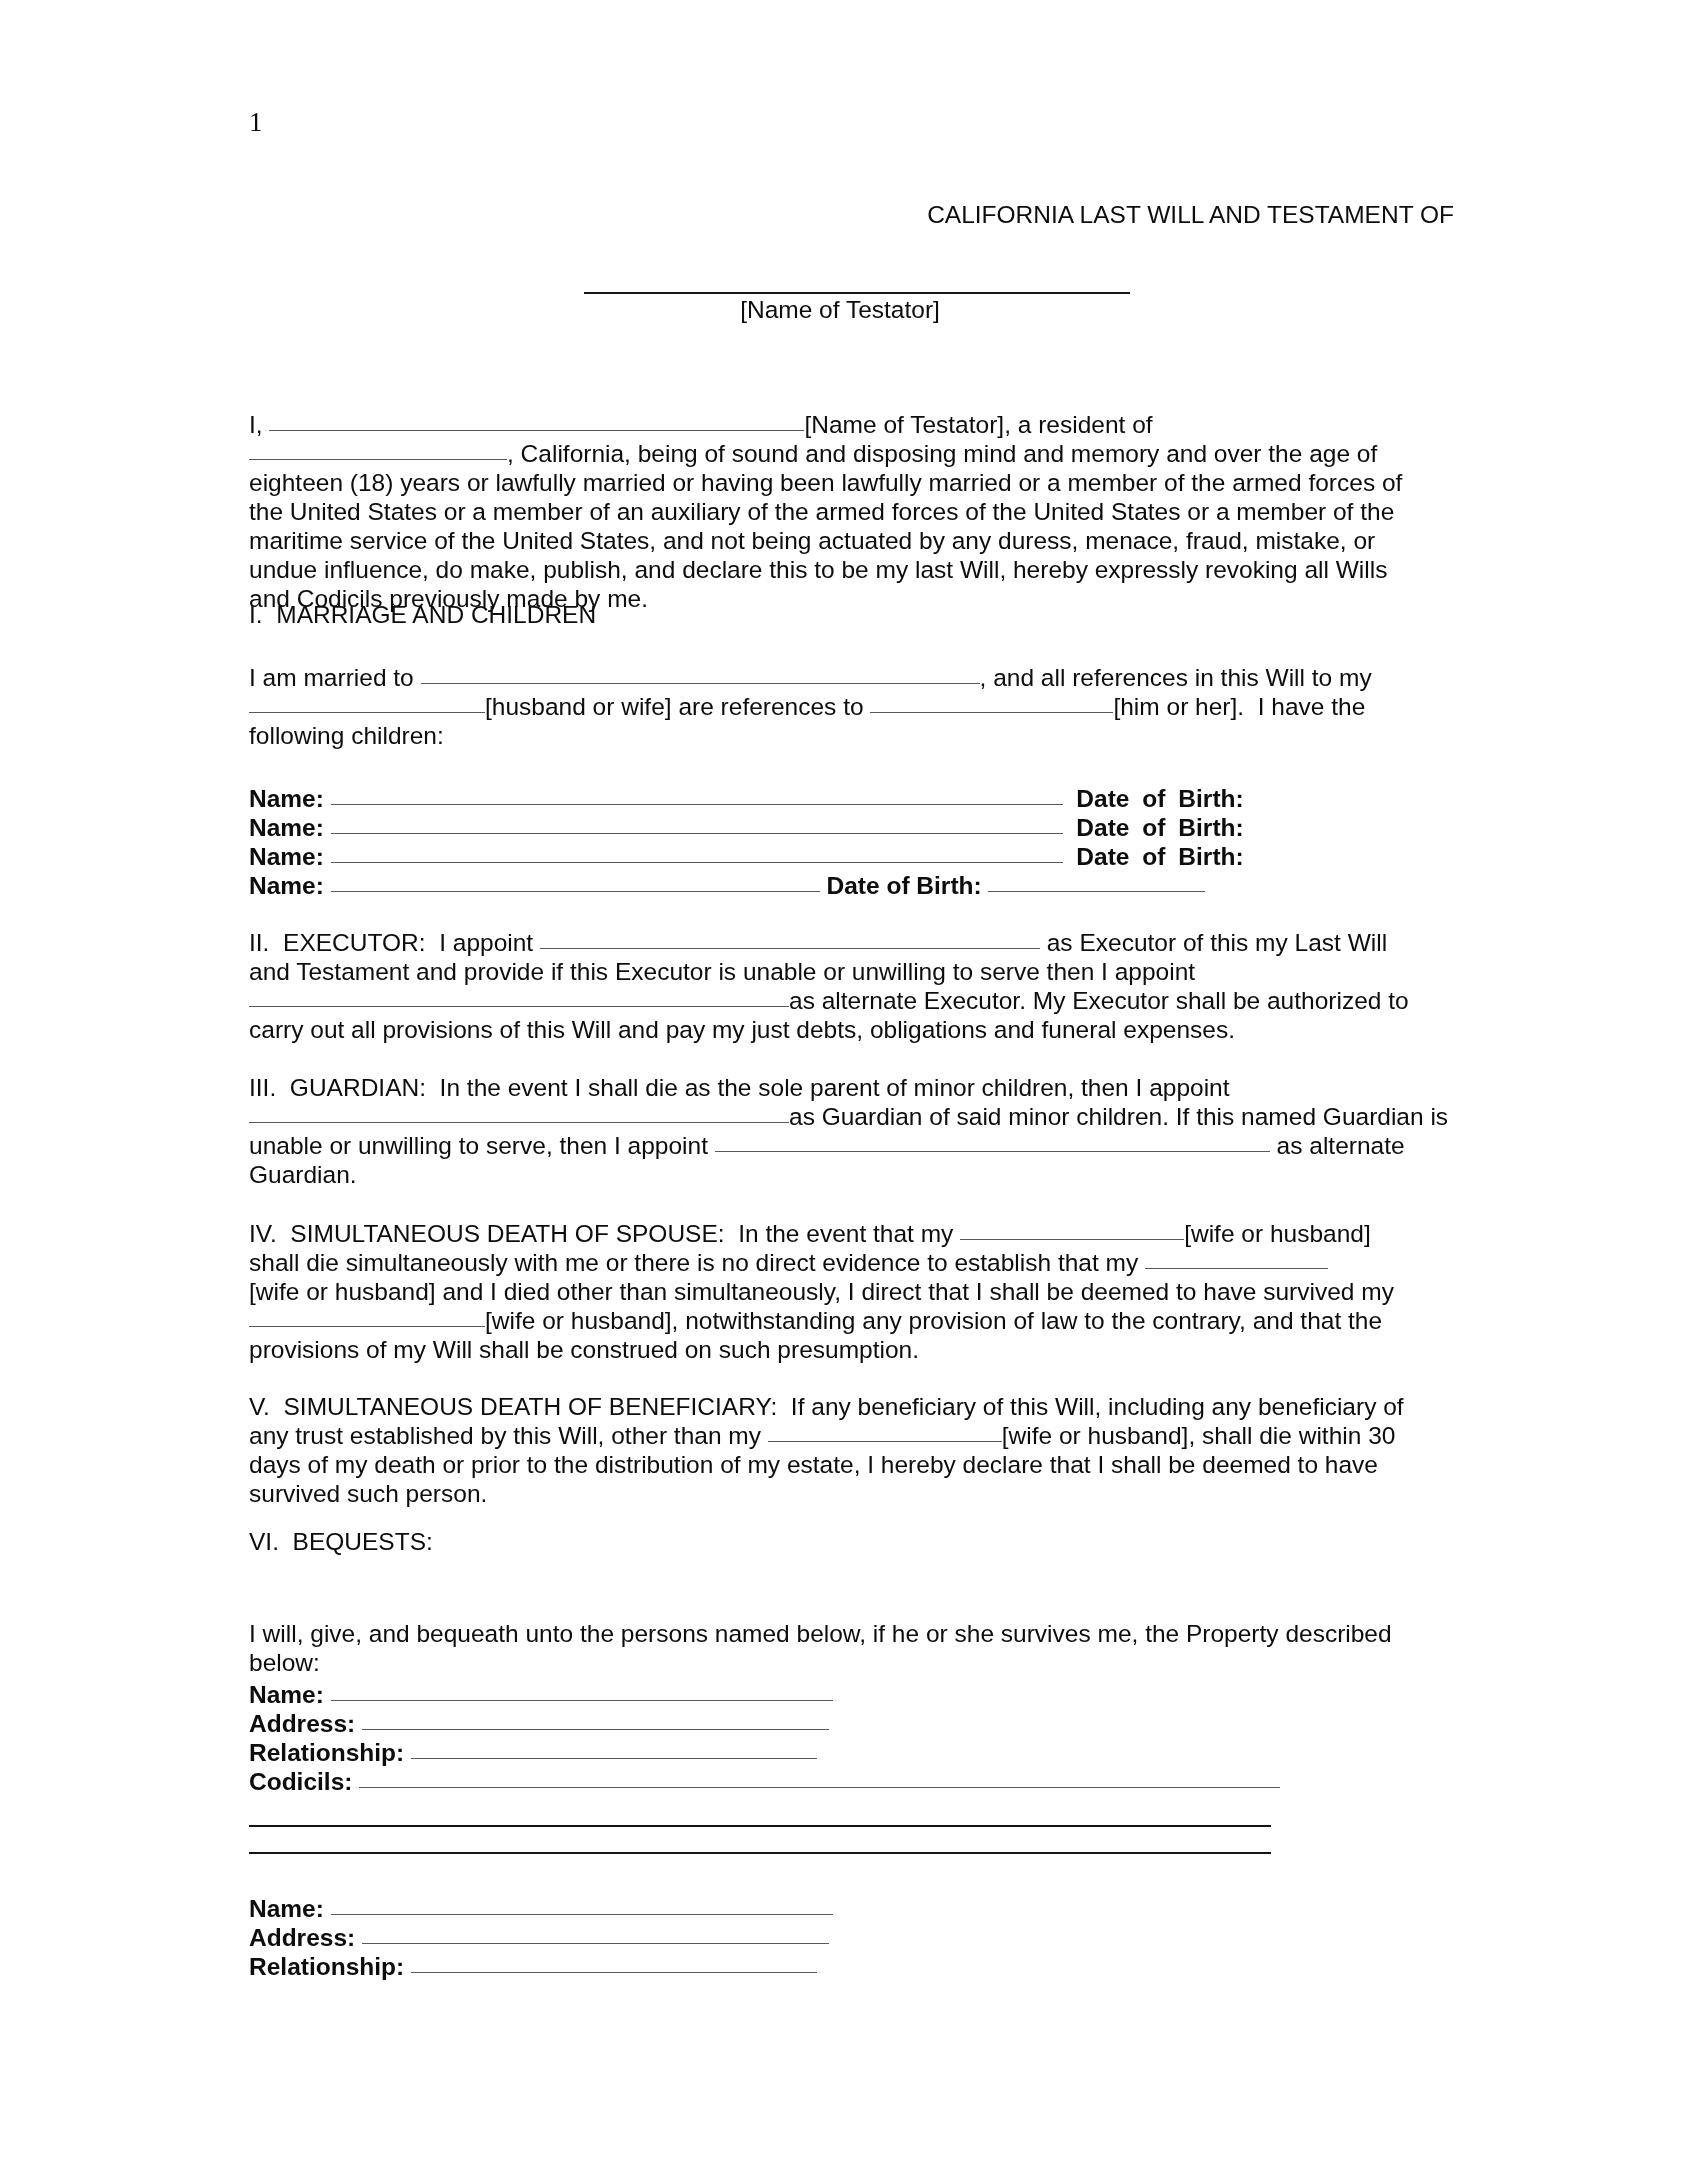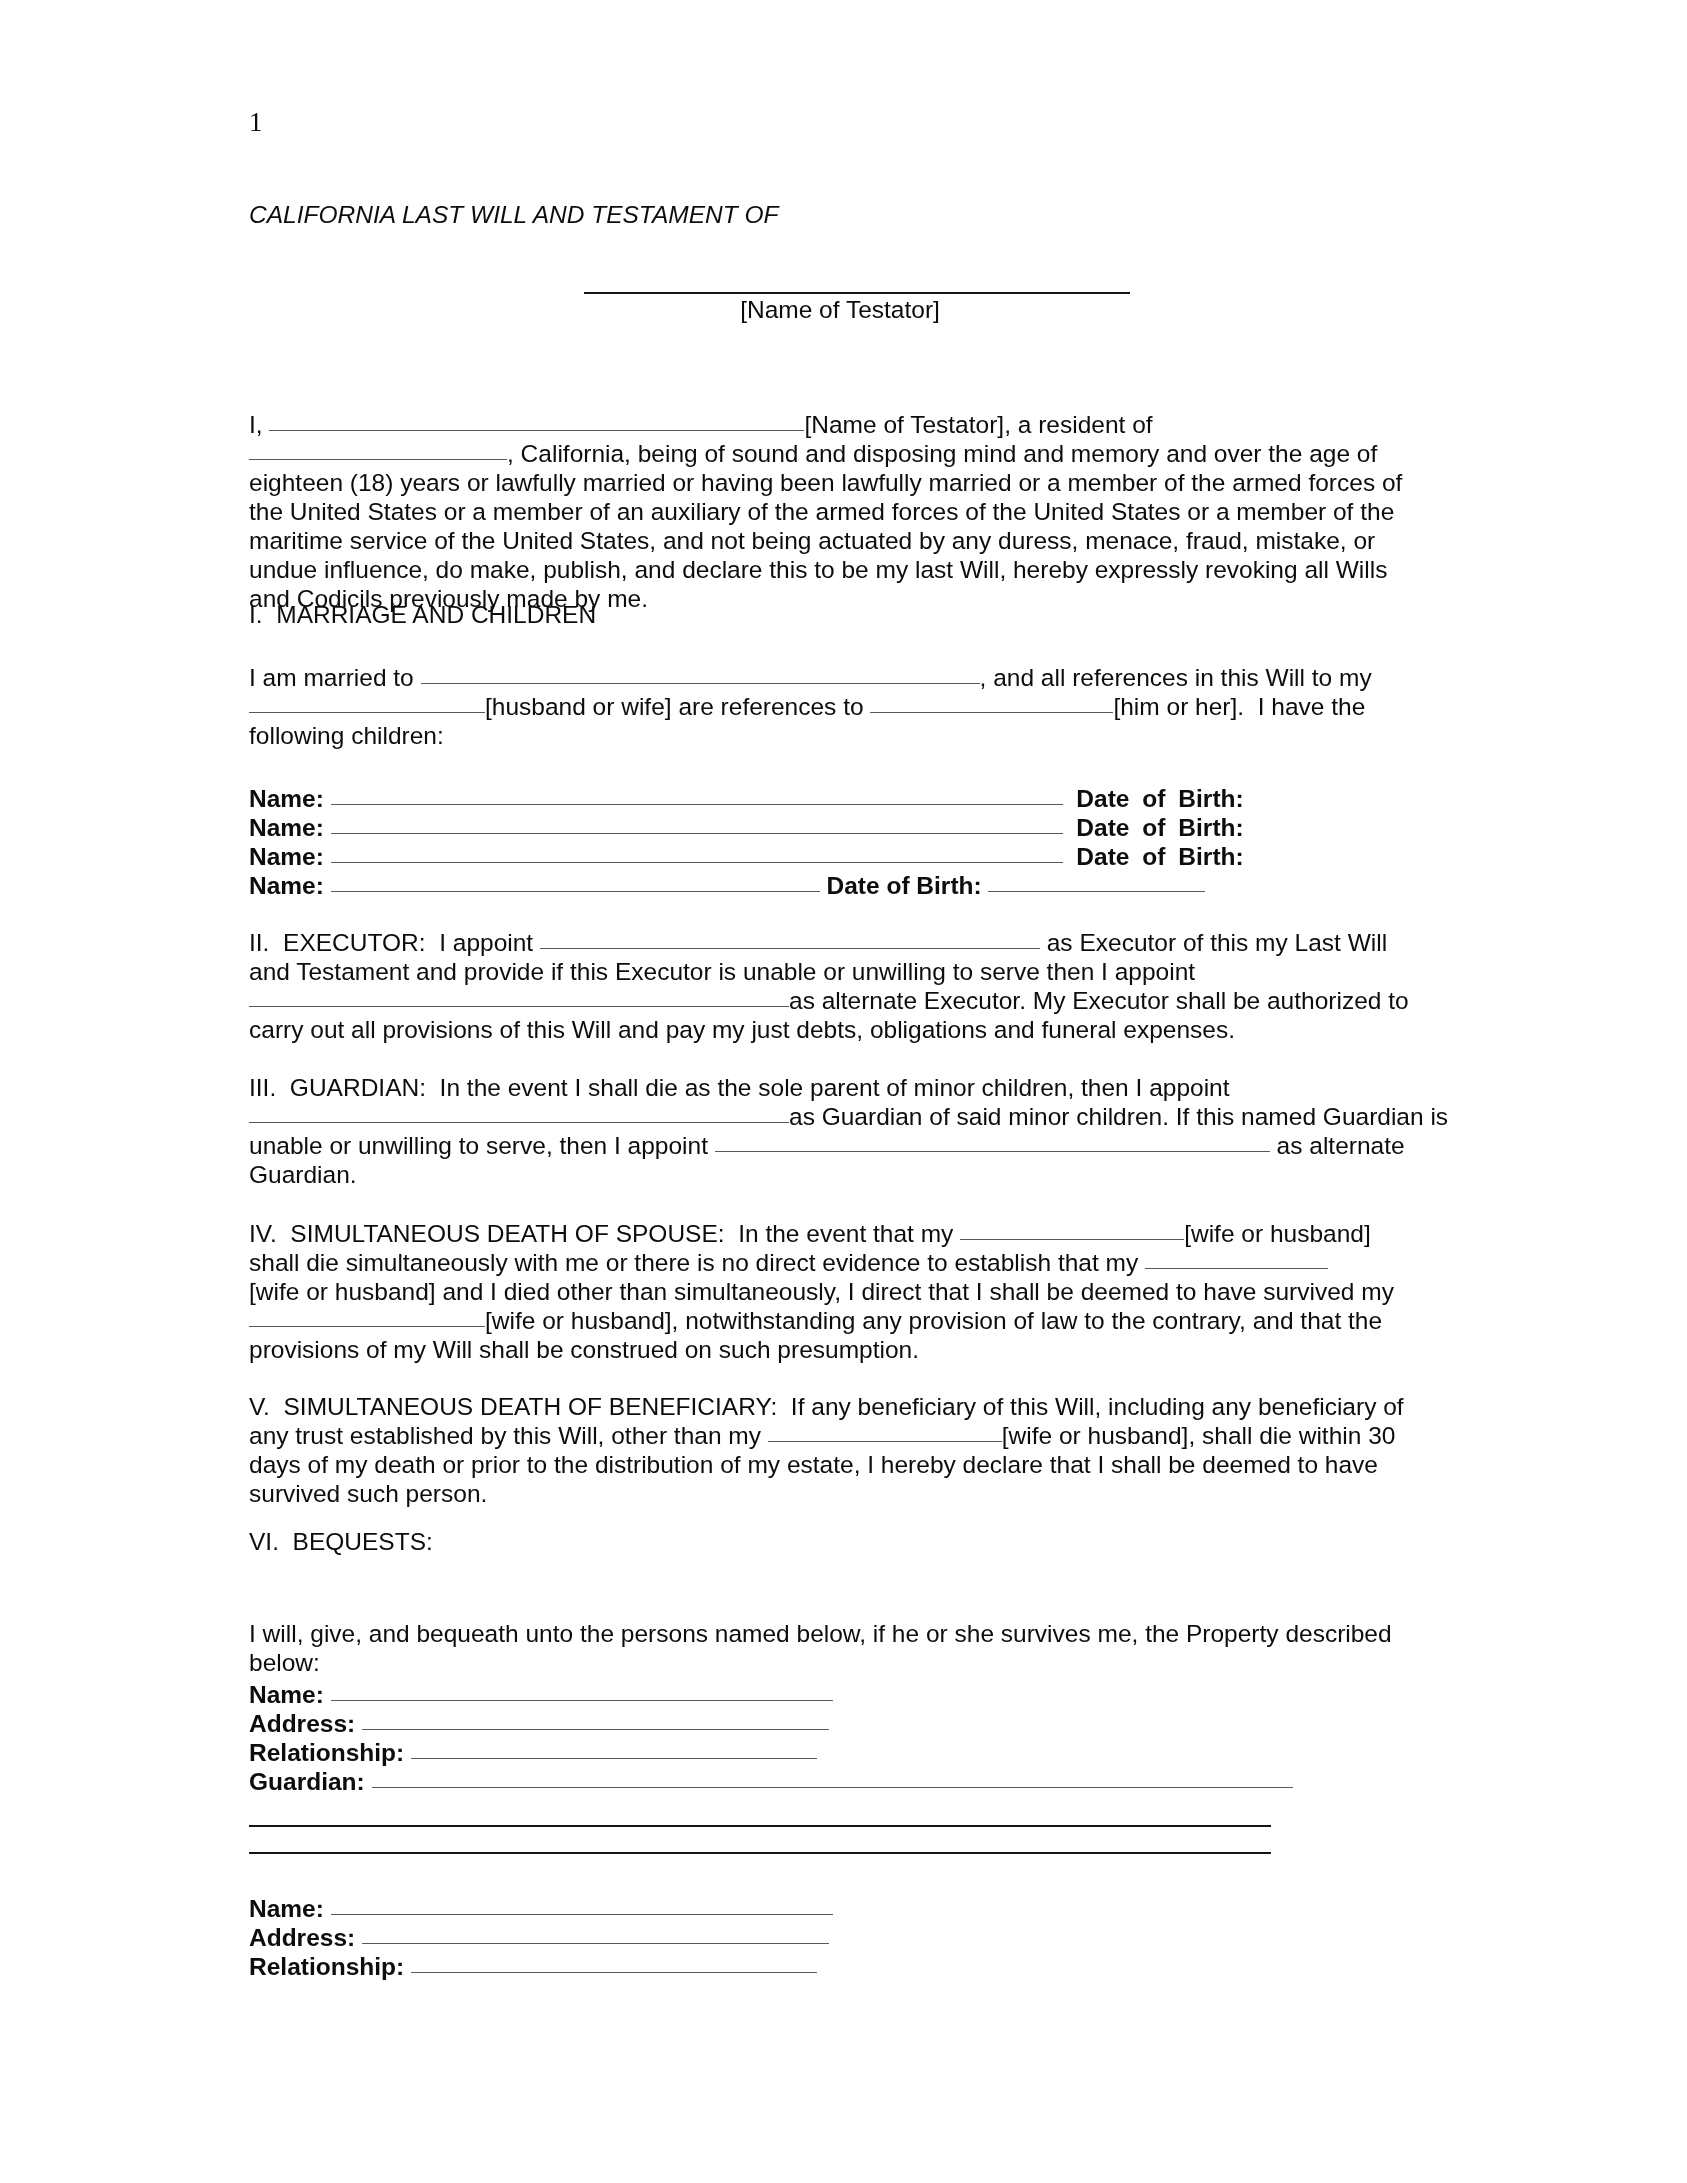--- a/index.html
+++ b/index.html
@@ -8,21 +8,21 @@
     width:1687px;height:2184px;
     background:#ffffff;
     font-family:"Liberation Sans", sans-serif;
     font-size:24.5px;
     color:#0d0d0d;
     overflow:hidden;
   }
   .block{position:absolute;left:249px;width:1205px;}
   .line{white-space:pre;line-height:29px;height:29px;}
   .pageno{font-family:"Liberation Serif", serif;font-size:27px;}
-  .centerblk{text-align:left;font-style:italic;}
+  .centerblk{text-align:right;}
   .blank{
     display:inline-block;
     border-bottom:1.7px solid #585858;
     height:0.9px;
     position:relative;
     top:19px;
     vertical-align:top;
   }
   .lbl{font-weight:700;}
   .dob{font-weight:700;word-spacing:6.1px;}
@@ -103,21 +103,21 @@
         <div class="line"><span>VI.  BEQUESTS:</span></div>
       </div>
       <div class="block" style="top: 1598px; margin-top: 21px;">
         <div class="line"><span>I will, give, and bequeath unto the persons named below, if he or she survives me, the Property described</span></div>
         <div class="line"><span>below:</span></div>
       </div>
       <div class="block" style="top: 1680px;">
         <div class="line"><span class="lbl">Name: </span><span class="blank" style="width: 502px;"></span></div>
         <div class="line"><span class="lbl">Address: </span><span class="blank" style="width: 467px;"></span></div>
         <div class="line"><span class="lbl">Relationship: </span><span class="blank" style="width: 406px;"></span></div>
-        <div class="line"><span class="lbl">Guardian: </span><span class="blank" style="width: 921px;"></span></div>
+        <div class="line"><span class="lbl">Codicils: </span><span class="blank" style="width: 921px;"></span></div>
       </div>
       <div class="block" style="top: 1894px;">
         <div class="line"><span class="lbl">Name: </span><span class="blank" style="width: 502px;"></span></div>
         <div class="line"><span class="lbl">Address: </span><span class="blank" style="width: 467px;"></span></div>
         <div class="line"><span class="lbl">Relationship: </span><span class="blank" style="width: 406px;"></span></div>
       </div>
       <div class="rule" style="top: 1825px;"></div>
       <div class="rule" style="top: 1852px;"></div>
     </div>
 </div>

